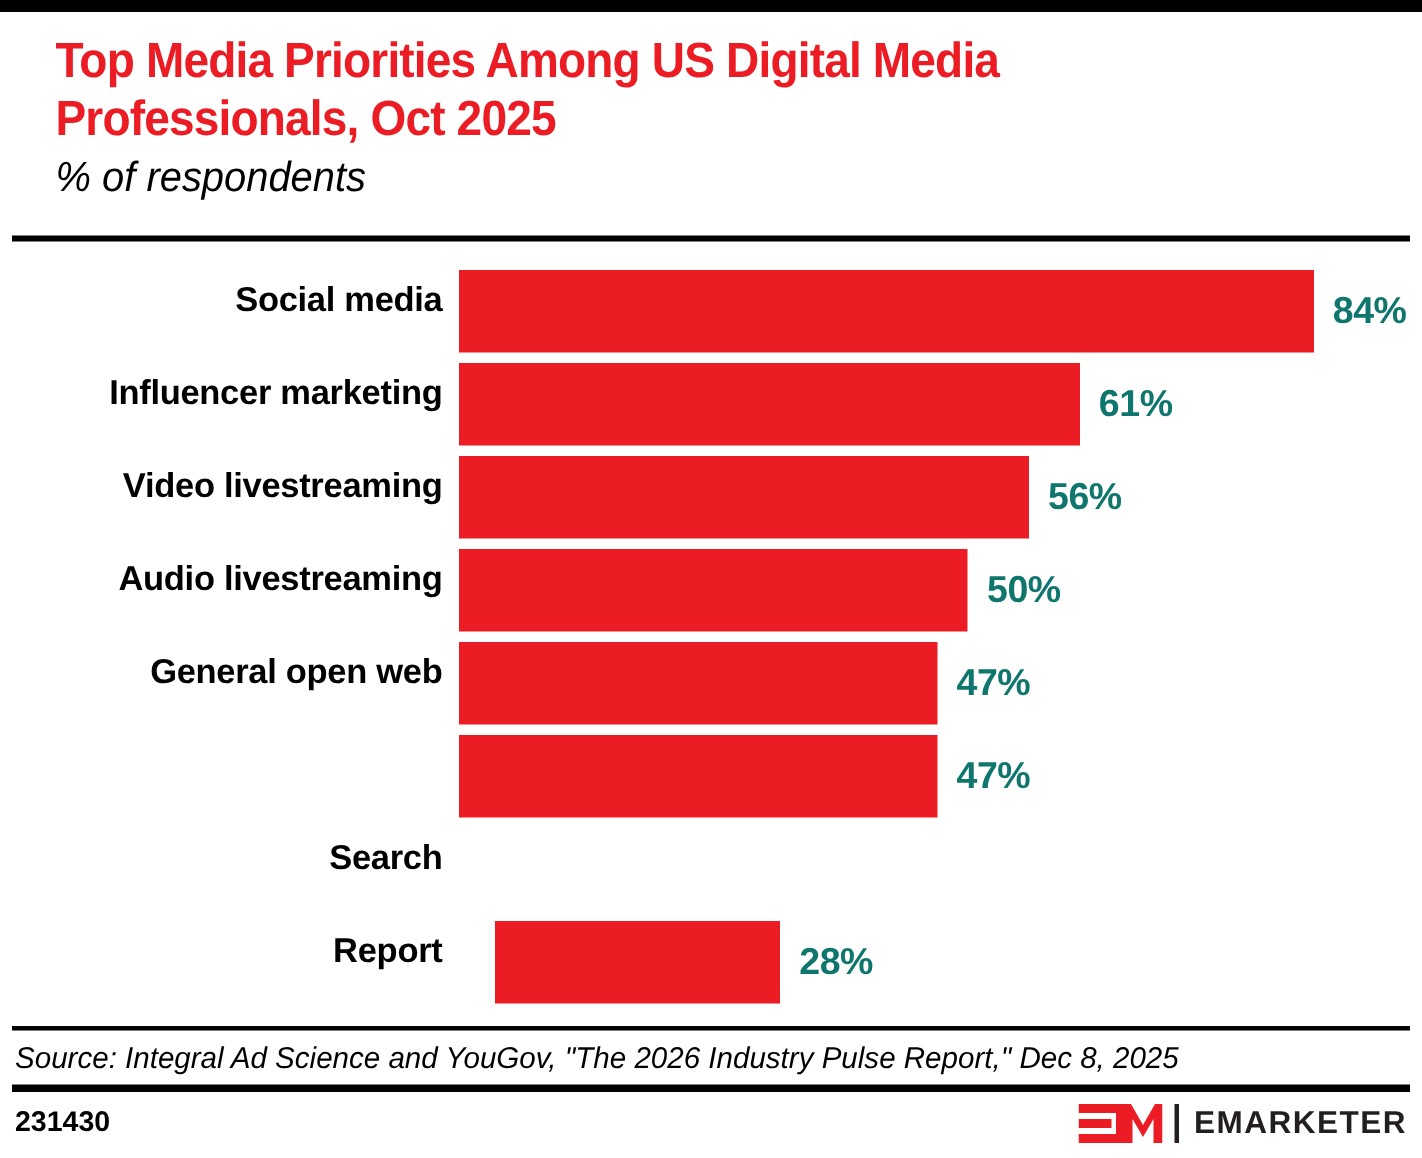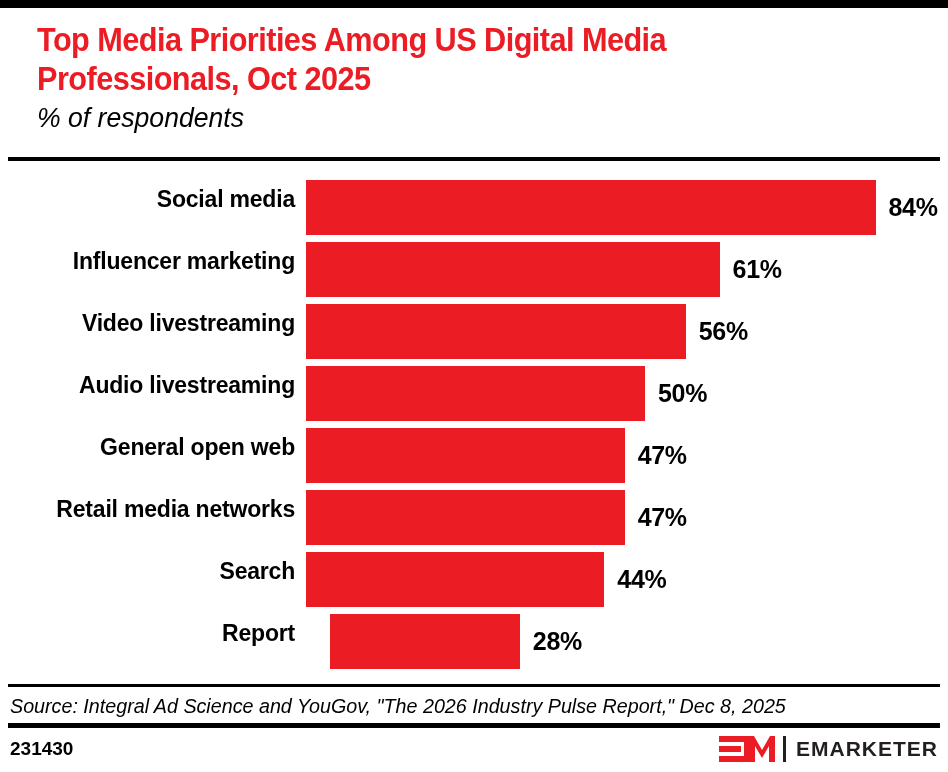--- a/index.html
+++ b/index.html
@@ -112,21 +112,21 @@
   .bar-value {
     position: absolute;
     left: 100%;
     top: 0;
     height: 55px;
     line-height: 55px;
     margin-left: 13px;
     font-family: "Liberation Sans", sans-serif;
     font-weight: bold;
     font-size: 25px;
-    color: #000000;
+    color: #0f766e;
     white-space: nowrap;
     letter-spacing: -0.3px;
   }
 
   
   .source-rule-top {
     position: absolute;
     left: 8px;
     top: 684px;
     width: 932px;
@@ -244,32 +244,27 @@
         </div>
       </div>
       <div class="bar-row">
         <div class="bar-label">General open web</div>
         <div class="bar-track" style="width: 318.66px;">
           <div class="bar-fill" style="background: rgb(236, 28, 36);"></div>
           <div class="bar-value">47%</div>
         </div>
       </div>
       <div class="bar-row">
-        <div class="bar-label">Retail media networks</div>
         <div class="bar-track" style="width: 318.66px;">
           <div class="bar-fill" style="background: rgb(236, 28, 36);"></div>
           <div class="bar-value">47%</div>
         </div>
       </div>
       <div class="bar-row">
         <div class="bar-label">Search</div>
-        <div class="bar-track" style="width: 298.32px;">
-          <div class="bar-fill" style="background: rgb(236, 28, 36);"></div>
-          <div class="bar-value">44%</div>
-        </div>
       </div>
       <div class="bar-row">
         <div class="bar-label">Report</div>
         <div class="bar-track" style="width: 189.84px; padding-left: 24px;">
           <div class="bar-fill" style="background: rgb(236, 28, 36);"></div>
           <div class="bar-value">28%</div>
         </div>
       </div>
     </div>
 

